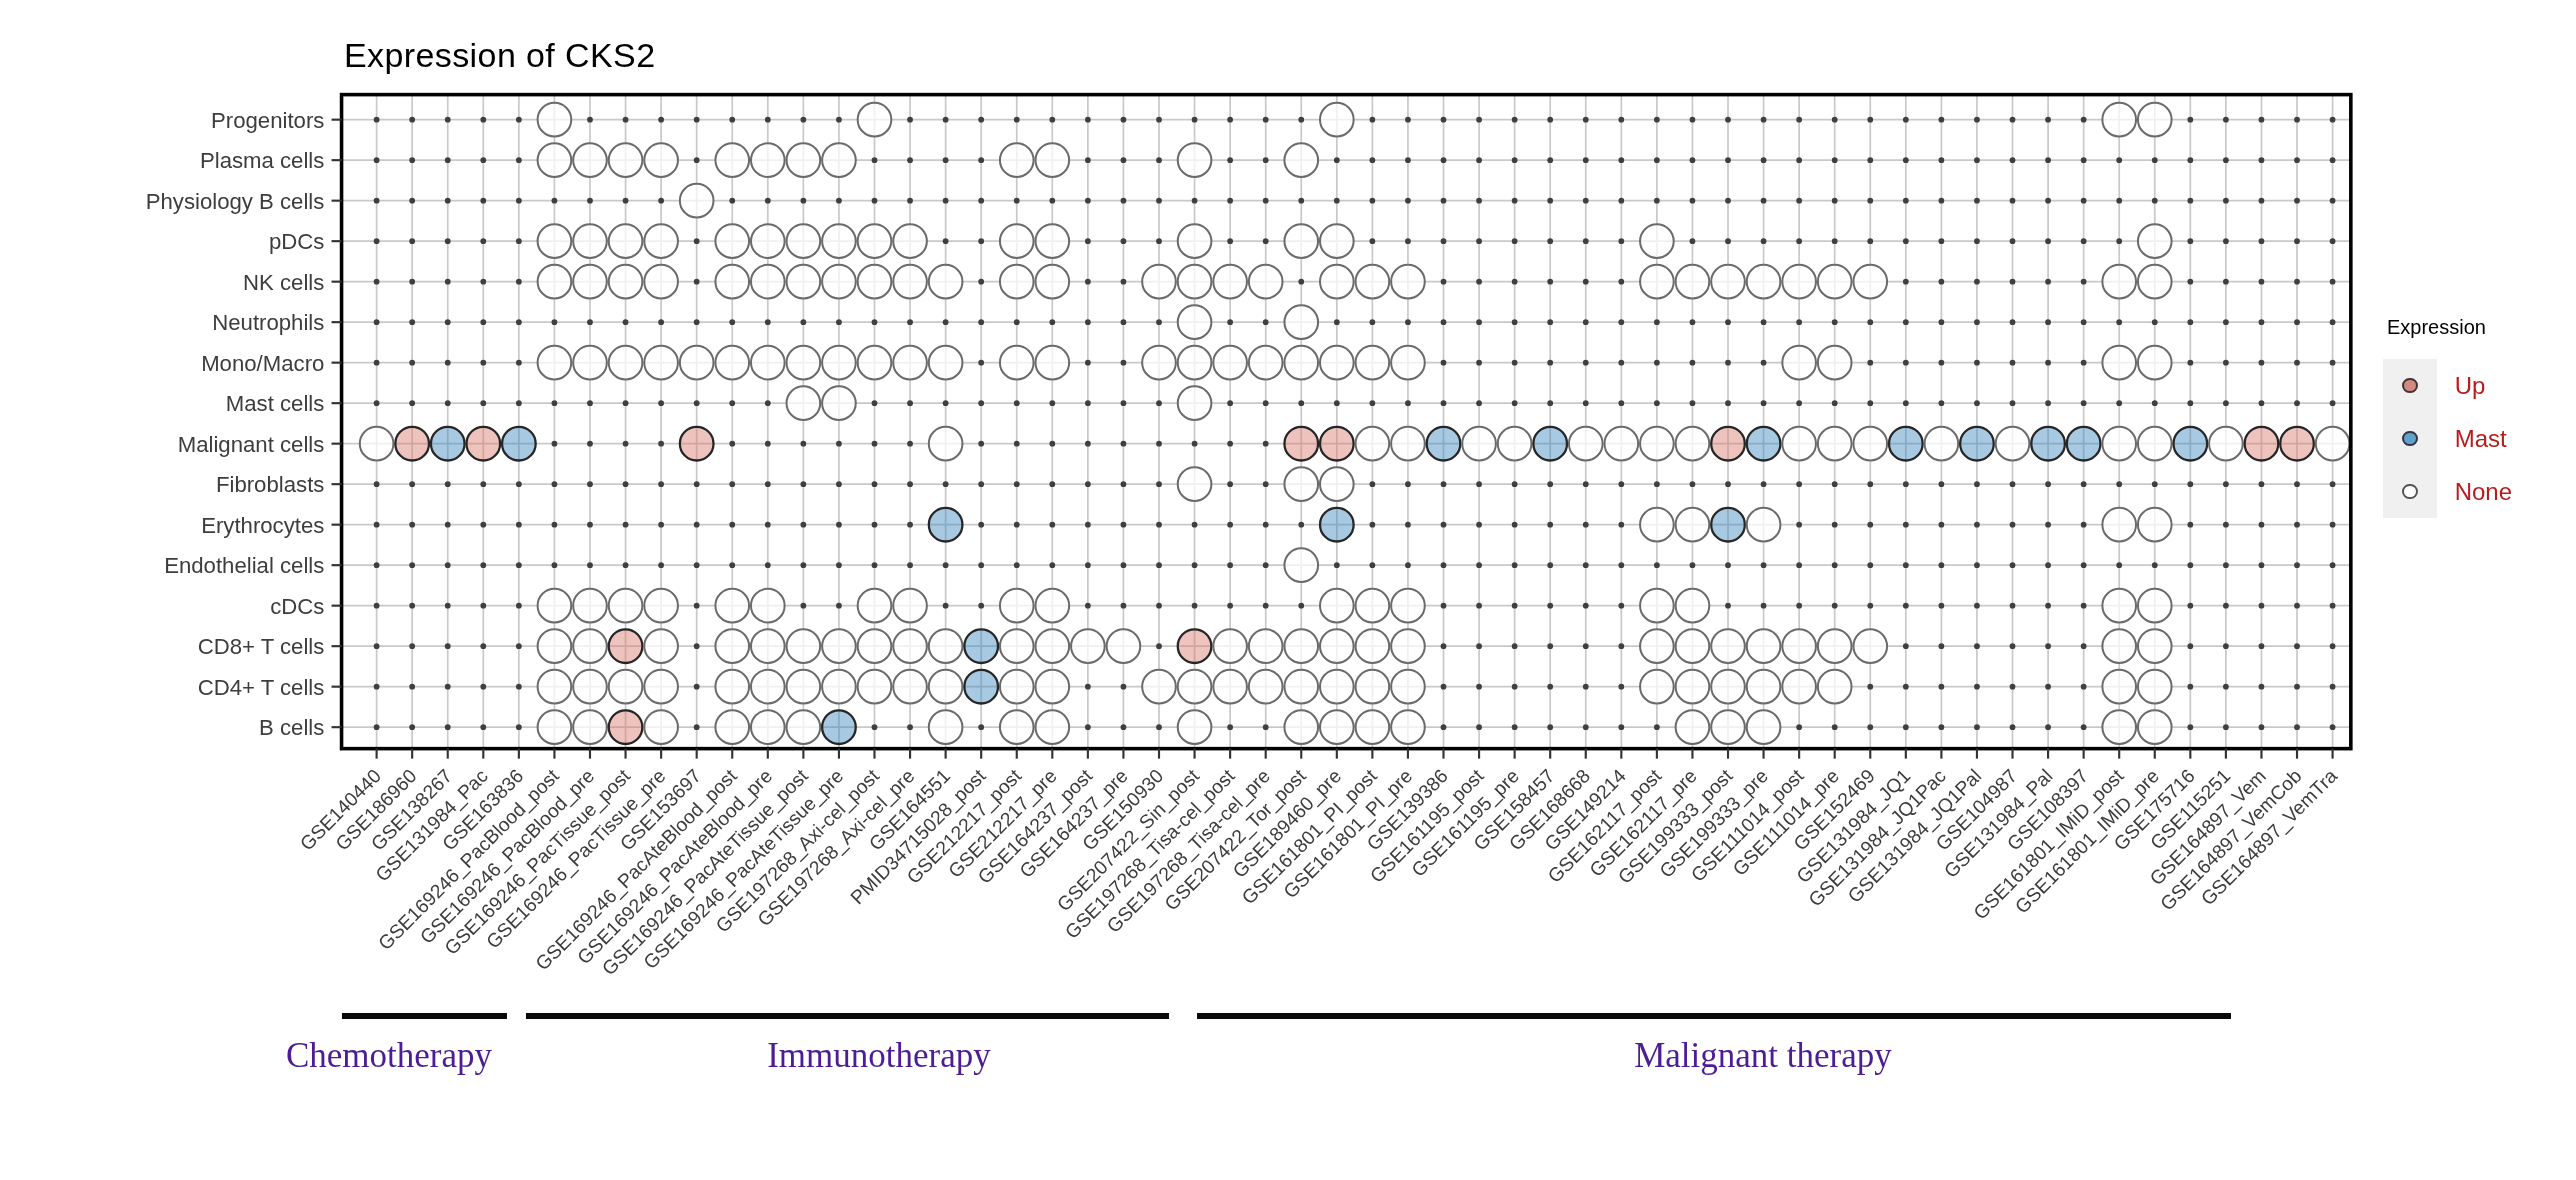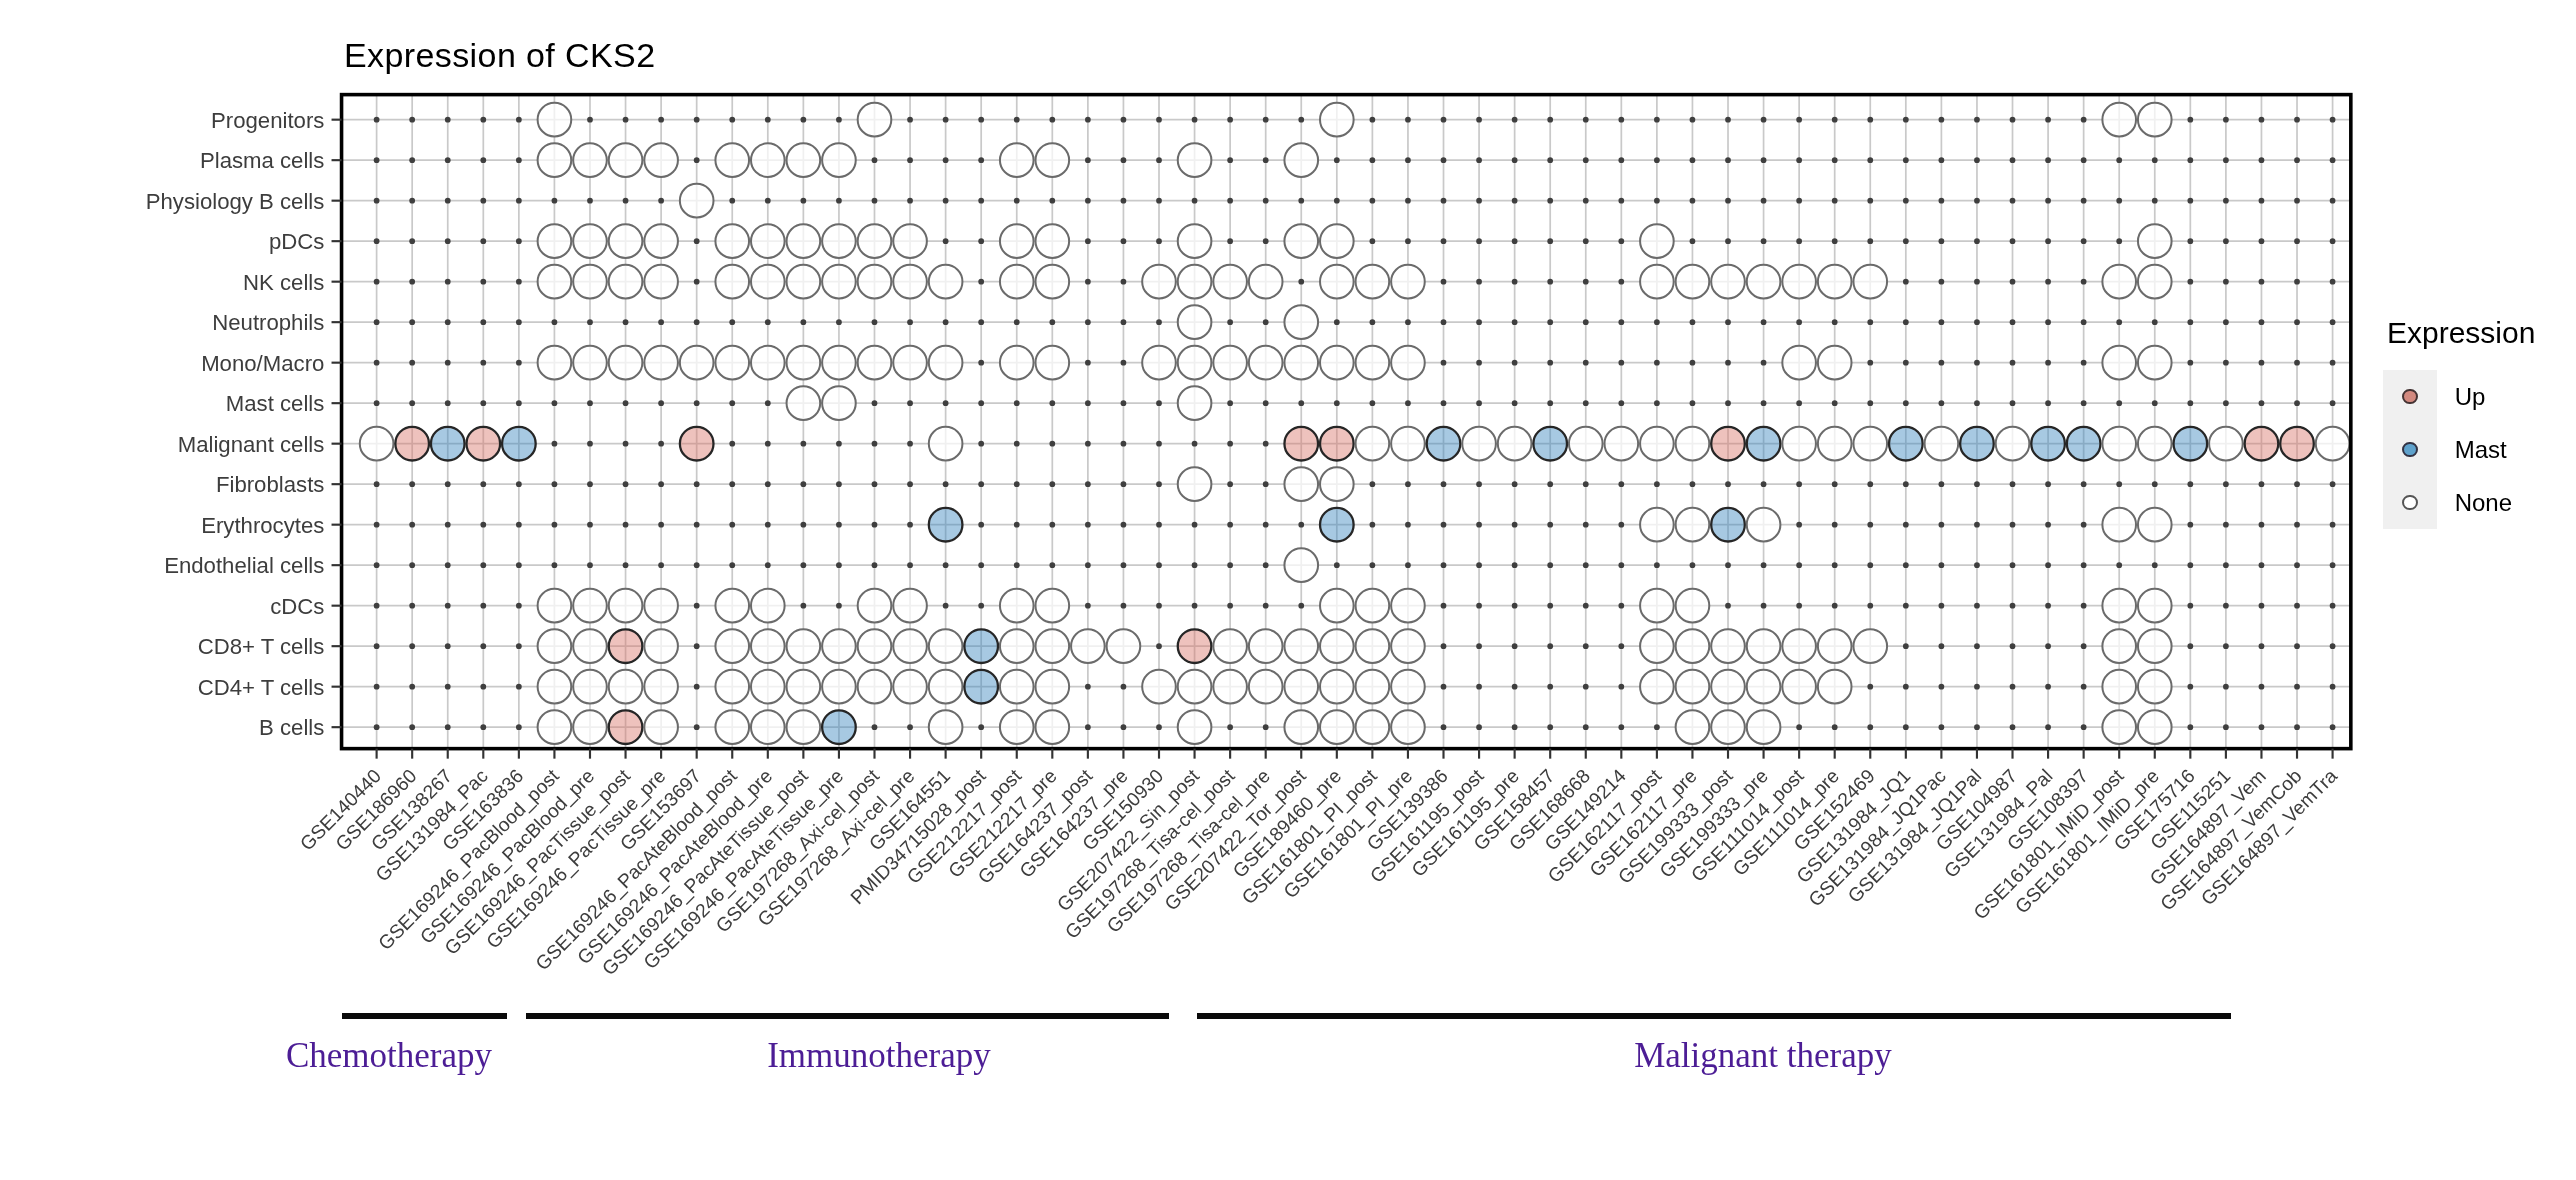--- a/index.html
+++ b/index.html
@@ -1,29 +1,29 @@
 <!DOCTYPE html>
 <html style="font-size:11.4px"><head>
 <meta charset="utf-8">
 <style>
   html,body{margin:0;padding:0;background:#ffffff;width:2576px;height:1181px;overflow:hidden;
     font-family:"Liberation Sans", sans-serif;}
   #stage{position:relative;width:2576px;height:1181px;background:#fff;margin-left:31px;}
   #chart-title{position:absolute;left:313px;top:36px;font-size:34px;color:#000;letter-spacing:0.4px;}
   #plot-svg{position:absolute;left:0;top:0;}
   .legend{position:absolute;left:2356px;top:316px;}
-  .legend-title{font-size:30px;color:#000;margin-bottom:20px;}
+  .legend-title{font-size:20px;color:#000;margin-bottom:20px;}
   .legend-keys{position:relative;}
   .key-strip{position:absolute;left:-4.3px;top:0px;width:54px;height:159px;background:#f0f0f0;}
   .legend-row{position:relative;display:flex;align-items:center;height:53px;}
   .legend-dot{width:15.7px;height:15.7px;border-radius:50%;margin-left:15px;box-sizing:border-box;}
   .dot-up{background:#d2897f;border:2.1px solid #433;}
   .dot-down{background:#5fa2cc;border:2.1px solid #334;}
   .dot-none{background:#fff;border:2.1px solid #555;}
-  .legend-label{font-size:24px;color:#000000;margin-left:37px;}
+  .legend-label{font-size:24px;color:#b91c1c;margin-left:37px;}
   .group-line{position:absolute;top:1013px;height:5.7px;background:#0a0a0a;}
   .group-label{position:absolute;top:1036px;transform:translateX(-50%);
     font-family:"Liberation Serif", serif;font-size:35px;color:#4c1d95;white-space:nowrap;}
 </style>
 </head>
 <body>
 
 <div id="stage">
   <div id="chart-title">Expression of CKS2</div>
 

